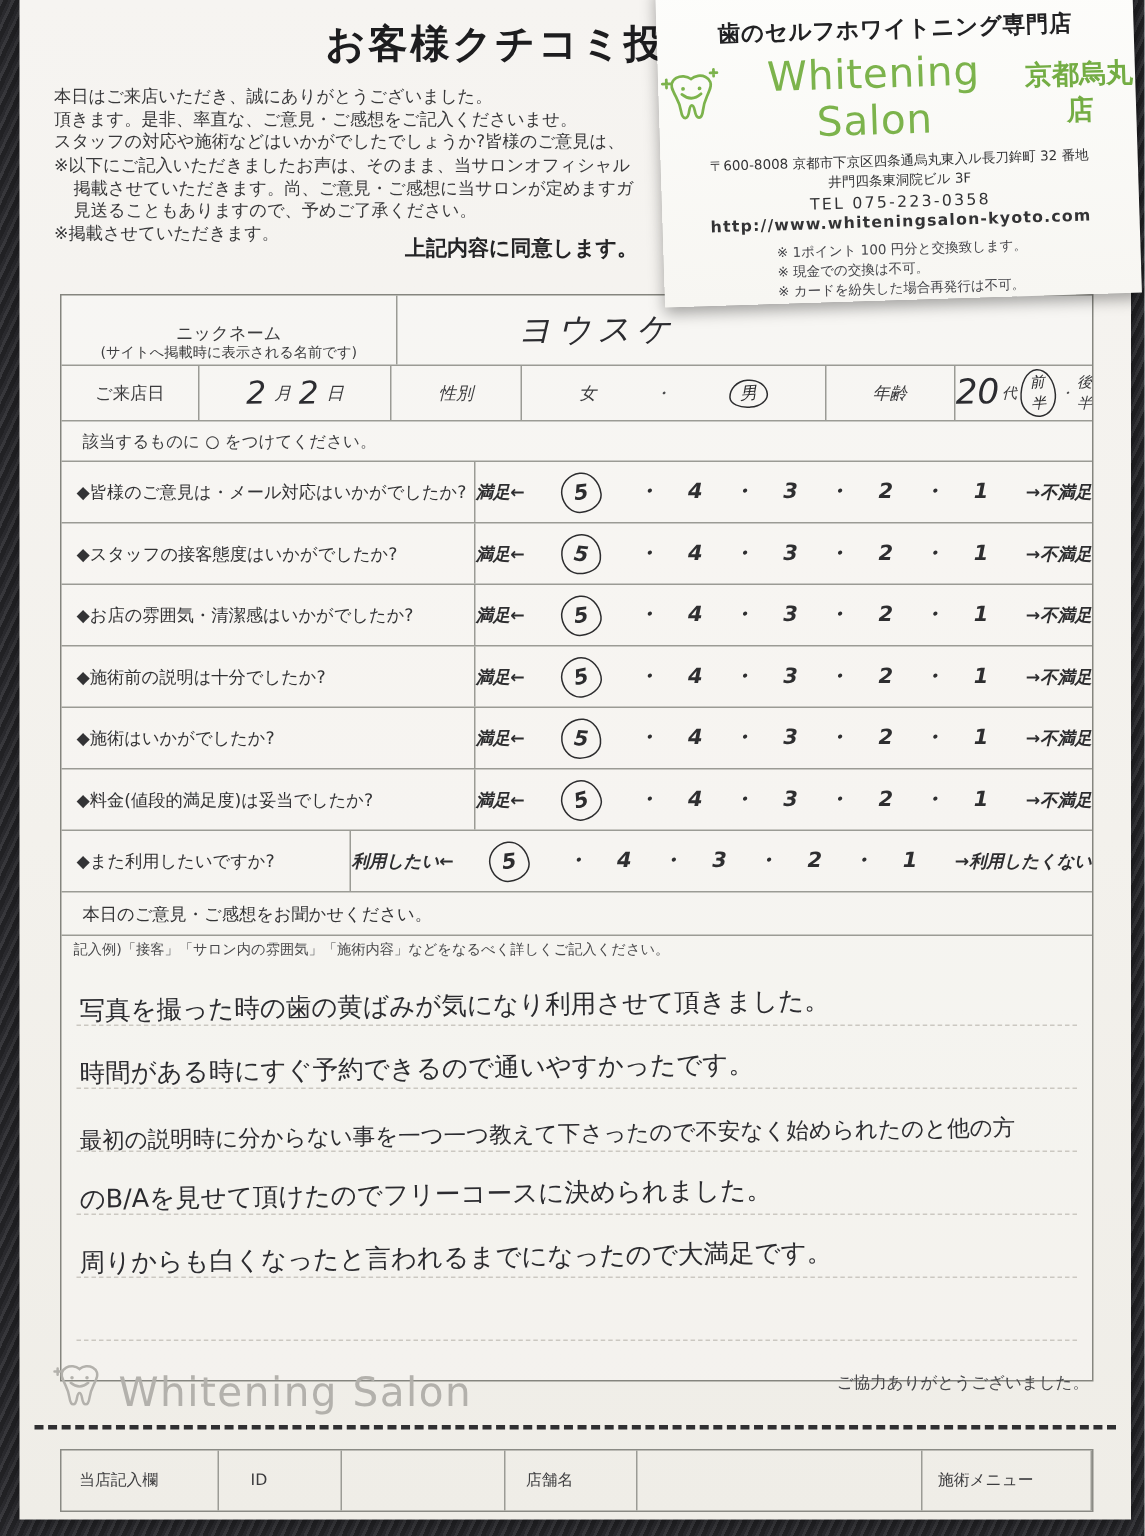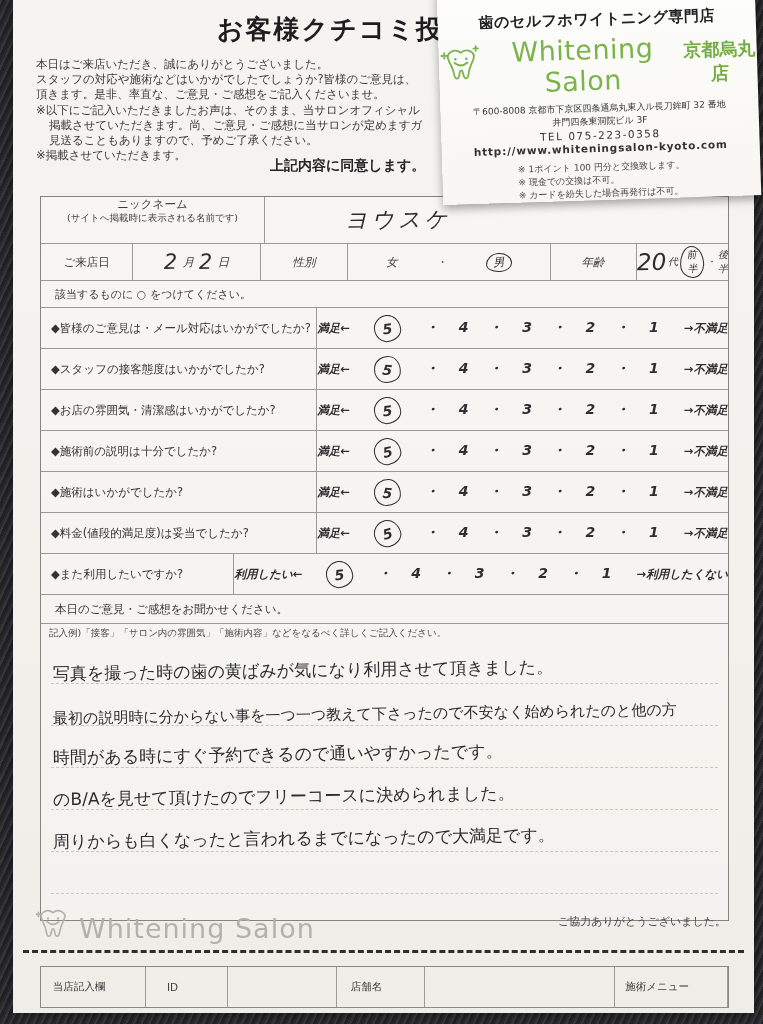--- a/index.html
+++ b/index.html
@@ -31,21 +31,21 @@
     position:absolute;left:27px;top:196px;width:687px;
     border:1.4px solid #85857f;background:rgba(255,255,255,.25);
   }
   .trow{display:flex;align-items:stretch;}
   .trow + .trow{border-top:1px solid #9b9b95;}
   .cell{display:flex;align-items:center;}
   .cell + .cell{border-left:1px solid #9b9b95;font-style:italic;}
   .lab{justify-content:center;font-size:11.5px;color:#3c3c3e;}
 
   .row-nick{height:46px;}
-  .nick-head{width:223px;flex-direction:column;justify-content:flex-start;line-height:14px;}
+  .nick-head{width:223px;flex-direction:column;justify-content:flex-end;line-height:14px;}
   .nick-head .l1{font-size:11.5px;}
   .nick-head .l2{font-size:9.5px;}
   .nick-val{flex:1;padding-left:80px;}
 
   .row-date{height:36px;font-size:11.5px;}
   .c-date-l{width:93px;justify-content:center;}
   .c-date-v{width:130px;justify-content:center;gap:5px;}
   .c-sex-l{width:87px;justify-content:center;}
   .c-sex-v{width:206px;justify-content:space-evenly;}
   .c-age-l{width:87px;justify-content:center;text-align:center;}
@@ -121,22 +121,22 @@
 <body>
 
 <div class="stage">
 
   <div class="paper">
 
     <h1 class="title">お客様クチコミ投稿</h1>
 
     <div class="intro">
       <div>本日はご来店いただき、誠にありがとうございました。</div>
+      <div>頂きます。是非、率直な、ご意見・ご感想をご記入くださいませ。</div>
       <div>スタッフの対応や施術などはいかがでしたでしょうか?皆様のご意見は、</div>
-      <div>頂きます。是非、率直な、ご意見・ご感想をご記入くださいませ。</div>
       <div>※以下にご記入いただきましたお声は、そのまま、当サロンオフィシャル</div>
       <div class="indent">掲載させていただきます。尚、ご意見・ご感想に当サロンが定めますガ</div>
       <div class="indent">見送ることもありますので、予めご了承ください。</div>
       <div>※掲載させていただきます。</div>
     </div>
 
     <div class="agree">上記内容に同意します。</div>
 
     <div class="maintable">
 
@@ -245,24 +245,24 @@
       <div class="trow row-fb-head">
         <div class="cell fb-head" style="flex:1;">本日のご意見・ご感想をお聞かせください。</div>
       </div>
 
       <div class="trow fb-box">
         <div class="fb-example">記入例)「接客」「サロン内の雰囲気」「施術内容」などをなるべく詳しくご記入ください。</div>
         <div class="fline">
           <span class="hw hw-line">写真を撮った時の歯の黄ばみが気になり利用させて頂きました。</span>
         </div>
         <div class="fline">
+          <span class="hw hw-line">時間がある時にすぐ予約できるので通いやすかったです。</span>
+        </div>
+        <div class="fline">
           <span class="hw hw-line long">最初の説明時に分からない事を一つ一つ教えて下さったので不安なく始められたのと他の方</span>
-        </div>
-        <div class="fline">
-          <span class="hw hw-line">時間がある時にすぐ予約できるので通いやすかったです。</span>
         </div>
         <div class="fline">
           <span class="hw hw-line">のB/Aを見せて頂けたのでフリーコースに決められました。</span>
         </div>
         <div class="fline">
           <span class="hw hw-line">周りからも白くなったと言われるまでになったので大満足です。</span>
         </div>
         <div class="fline"></div>
         <div class="fline"></div>
       </div>

